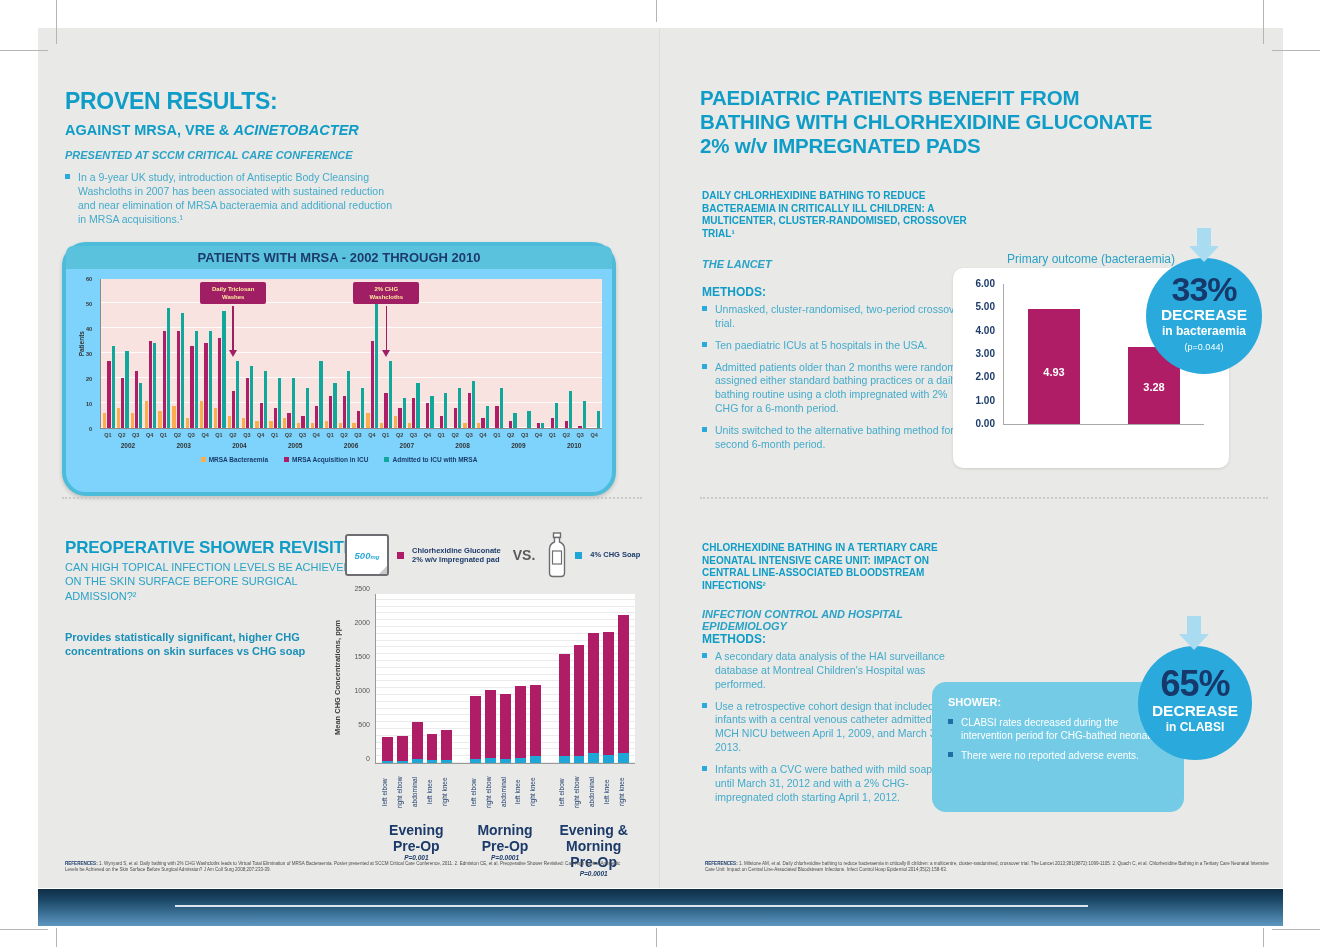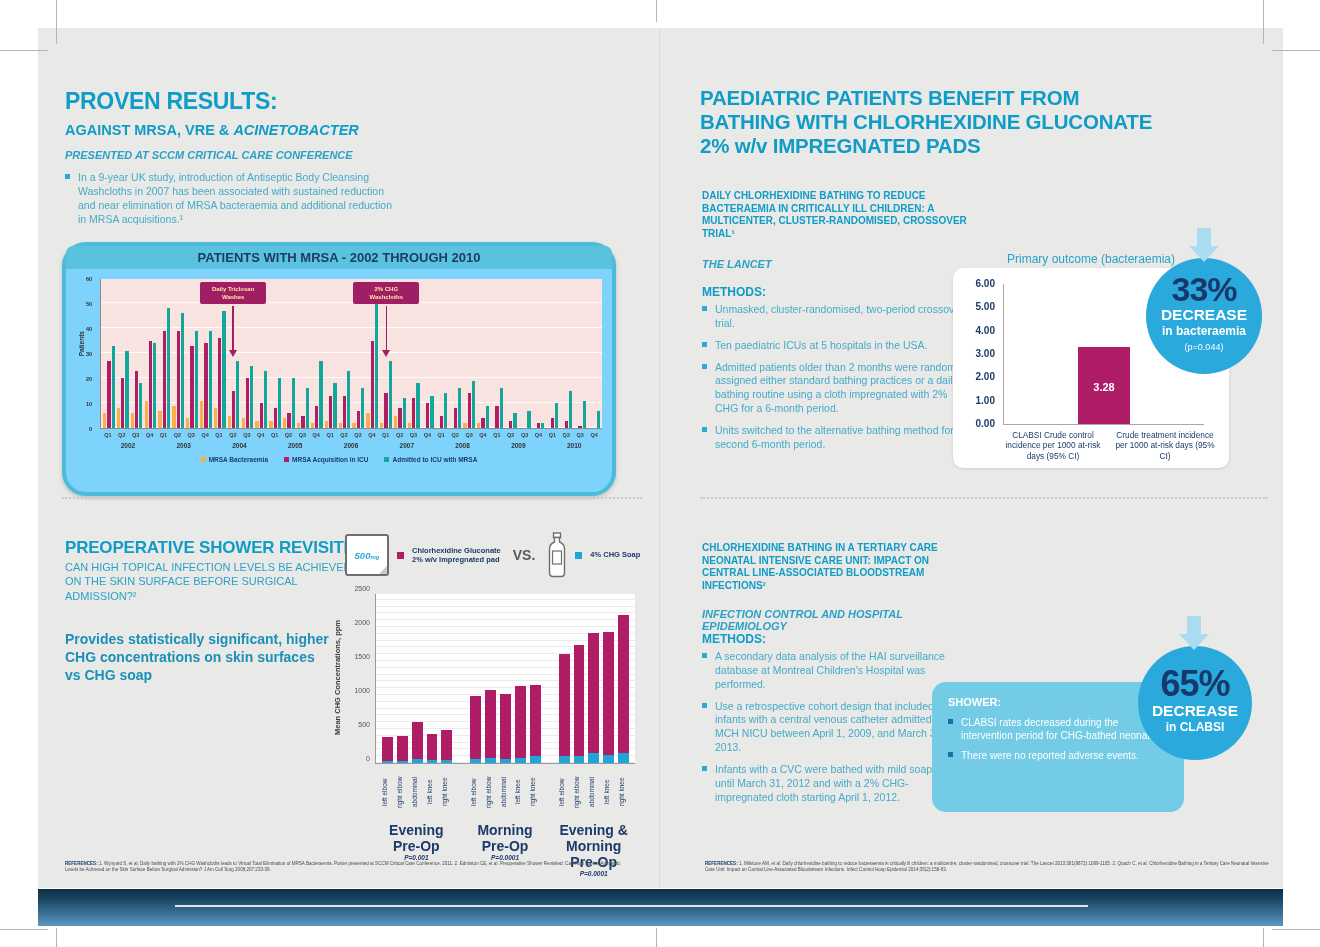--- a/index.html
+++ b/index.html
@@ -10,21 +10,21 @@
   .fold-line{left:659px;top:28px;width:1px;height:860px;background:rgba(0,0,0,0.05);}
   .crop{background:#b5b5b5;}
   
   .h1{color:#0f9cc7;font-weight:bold;font-size:23px;letter-spacing:-0.3px;}
   .h1-sub{color:#0f9cc7;font-weight:bold;font-size:14.5px;}
   .ital-line{color:#2aa2c6;font-style:italic;font-weight:bold;font-size:11px;}
   .h2{color:#0f9cc7;font-weight:bold;font-size:10px;line-height:1.25;}
   .h2-big{color:#0f9cc7;font-weight:bold;font-size:20.5px;line-height:1.16;letter-spacing:-0.2px;}
   .h3-preop{color:#0f9cc7;font-weight:bold;font-size:17px;letter-spacing:-0.2px;}
   .sub-preop{color:#2aa2c6;font-size:11px;line-height:1.3;}
-  .highlight{color:#1b90b8;font-weight:bold;font-size:14px;line-height:1.3;}
+  .highlight{color:#1b90b8;font-weight:bold;font-size:11px;line-height:1.3;}
   .body-teal{color:#44abcb;font-size:10.5px;line-height:1.35;}
   .methods-label{color:#0f9cc7;font-weight:bold;font-size:12px;}
   ul.bullets{list-style:none;margin:0;padding:0;}
   ul.bullets li{position:relative;padding-left:13px;margin-bottom:8px;color:#44abcb;font-size:10.5px;line-height:1.32;}
   ul.bullets li::before{content:"";position:absolute;left:0;top:3px;width:5px;height:5px;background:#2aa9dc;}
   ul.bullets.white li{color:#fff;}
   ul.bullets.white li::before{background:#1d6fa3;}
   .dotsep{border-top:2px dotted #c9c9c7;height:0;}
   .refs{font-size:6px;color:#4b4b4b;line-height:1.35;transform:scale(0.76);transform-origin:0 0;width:132%;}
   .refs b{color:#1c3b6a;}
@@ -570,27 +570,26 @@
     <div class="po-yticks">
         <span style="bottom: -5px;">0.00</span>
         <span style="bottom: 18.3333px;">1.00</span>
         <span style="bottom: 41.6667px;">2.00</span>
         <span style="bottom: 65px;">3.00</span>
         <span style="bottom: 88.3333px;">4.00</span>
         <span style="bottom: 111.667px;">5.00</span>
         <span style="bottom: 135px;">6.00</span>
       </div>
     <div class="po-plot">
+        <div class="po-bar" style="height: 115.033px; background: rgb(174, 29, 102);">
+          <span class="po-val">4.93</span>
+        </div>
         <div class="po-bar" style="height: 76.5333px; background: rgb(174, 29, 102);">
           <span class="po-val">3.28</span>
         </div>
-      </div>
-    <div class="po-xlabels">
-        <div class="po-xlab">CLABSI Crude control incidence per 1000 at-risk days (95% CI)</div>
-        <div class="po-xlab">Crude treatment incidence per 1000 at-risk days (95% CI)</div>
       </div>
   </div>
 
   <div class="abs arrow-rect" style="left:1197px;top:228px;width:14px;height:18px;"></div>
   <div class="abs arrow-tri" style="left:1189px;top:246px;"></div>
   <div class="abs badge" style="left:1146px;top:258px;width:116px;height:116px;padding-top:14px;box-sizing:border-box;">
     <div class="pct" style="font-size:34px;">33%</div>
     <div class="l1" style="font-size:15.5px;">DECREASE</div>
     <div class="l2" style="font-size:12px;">in bacteraemia</div>
     <div class="pv">(p=0.044)</div>

